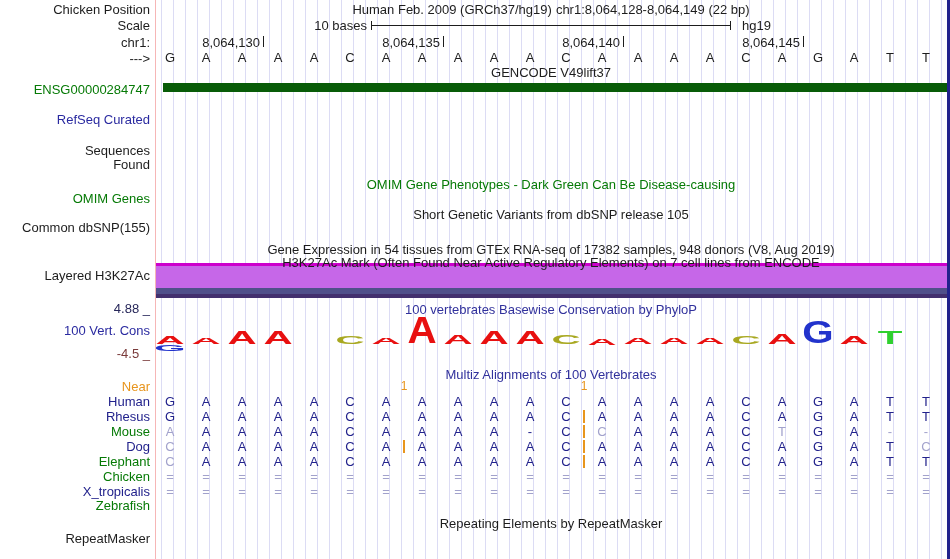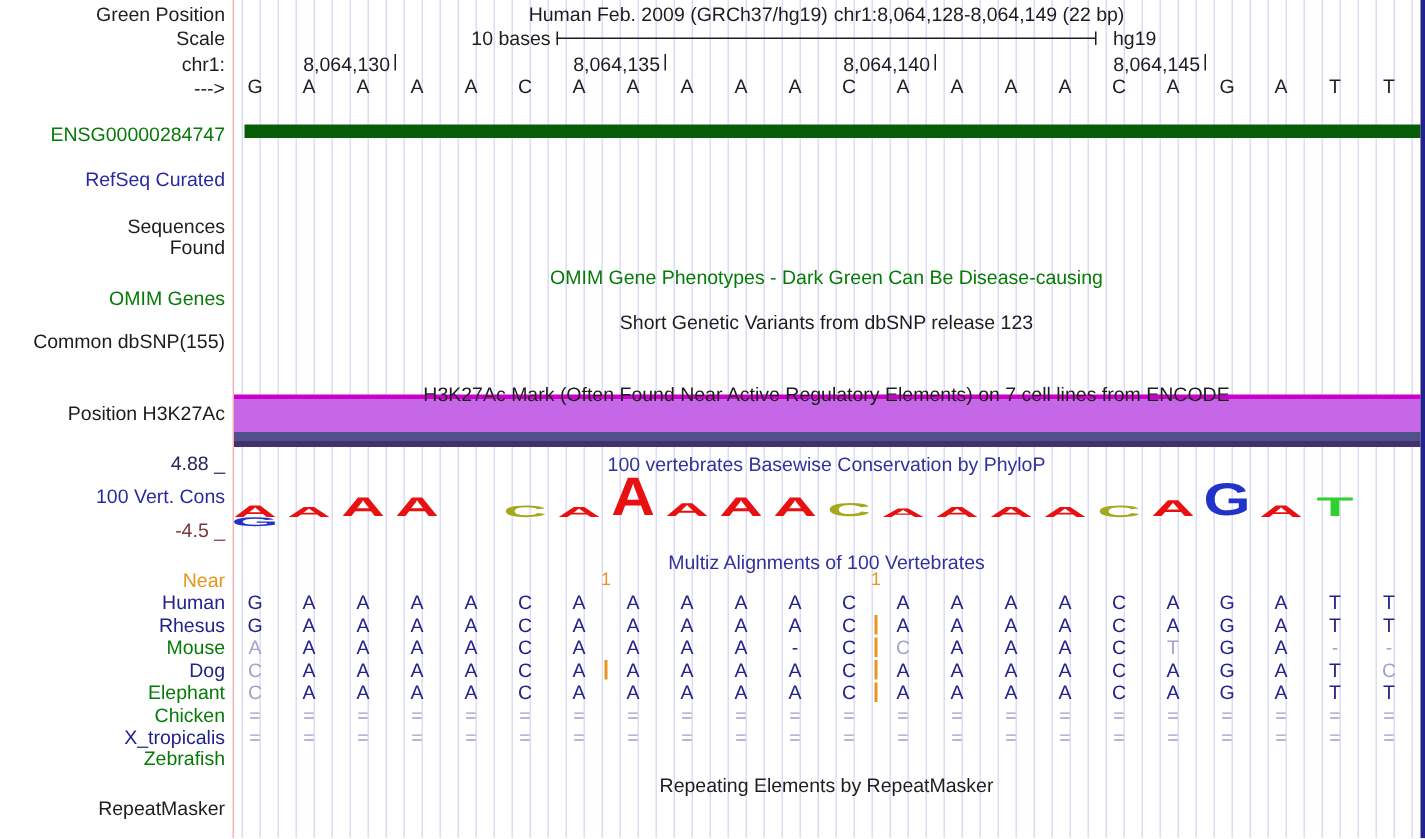--- a/index.html
+++ b/index.html
@@ -97,21 +97,21 @@
       <div class="grid" style="left: 869px;"></div>
       <div class="grid" style="left: 881px;"></div>
       <div class="grid" style="left: 893px;"></div>
       <div class="grid" style="left: 905px;"></div>
       <div class="grid" style="left: 917px;"></div>
       <div class="grid" style="left: 929px;"></div>
       <div class="grid" style="left: 941px;"></div>
     </div>
   <div class="guide-red"></div>
 
-  <div class="llabel" style="top:2px">Green Position</div>
+  <div class="llabel" style="top:2px">Chicken Position</div>
   <div class="clabel" style="top:2px">
     <span>Human Feb. 2009 (GRCh37/hg19)</span><span style="margin-left:4px">chr1:8,064,128-8,064,149 (22 bp)</span>
   </div>
 
   <div class="llabel" style="top:18px">Scale</div>
   <div class="abs" style="top:18px;right:583px">10 bases</div>
   <div class="scaleline"></div>
   <div class="scaletick" style="left:371px"></div>
   <div class="scaletick" style="left:730px"></div>
   <div class="abs" style="top:18px;left:742px">hg19</div>
@@ -147,34 +147,36 @@
       <div class="b" style="left: 656px; top: 50px;">A</div>
       <div class="b" style="left: 692px; top: 50px;">A</div>
       <div class="b" style="left: 728px; top: 50px;">C</div>
       <div class="b" style="left: 764px; top: 50px;">A</div>
       <div class="b" style="left: 800px; top: 50px;">G</div>
       <div class="b" style="left: 836px; top: 50px;">A</div>
       <div class="b" style="left: 872px; top: 50px;">T</div>
       <div class="b" style="left: 908px; top: 50px;">T</div>
     </div>
 
+  <div class="clabel" style="top:65px">GENCODE V49lift37</div>
   <div class="llabel green" style="top:82px">ENSG00000284747</div>
   <div class="gene-bar"></div>
 
   <div class="llabel blue" style="top:112px">RefSeq Curated</div>
   <div class="llabel" style="top:143px">Sequences</div>
   <div class="llabel" style="top:157px">Found</div>
 
   <div class="clabel green" style="top:177px">OMIM Gene Phenotypes - Dark Green Can Be Disease-causing</div>
   <div class="llabel green" style="top:191px">OMIM Genes</div>
-  <div class="clabel" style="top:207px">Short Genetic Variants from dbSNP release 123</div>
+  <div class="clabel" style="top:207px">Short Genetic Variants from dbSNP release 105</div>
   <div class="llabel" style="top:220px">Common dbSNP(155)</div>
 
+  <div class="clabel" style="top:242px">Gene Expression in 54 tissues from GTEx RNA-seq of 17382 samples, 948 donors (V8, Aug 2019)</div>
   <div class="clabel" style="top:255px">H3K27Ac Mark (Often Found Near Active Regulatory Elements) on 7 cell lines from ENCODE</div>
-  <div class="llabel" style="top:268px">Position H3K27Ac</div>
+  <div class="llabel" style="top:268px">Layered H3K27Ac</div>
   <div class="h3k" style="top:263px;height:3px;background:#cc00cc"></div>
   <div class="h3k" style="top:266px;height:22px;background:#c667e8"></div>
   <div class="h3k" style="top:288px;height:6px;background:#50508a"></div>
   <div class="h3k" style="top:294px;height:4px;background:#43306e"></div>
 
   <div class="clabel titleblue" style="top:302px">100 vertebrates Basewise Conservation by PhyloP</div>
   <div class="llabel axis" style="top:301px">4.88 _</div>
   <div class="llabel blue" style="top:323px">100 Vert. Cons</div>
   <div class="llabel maroon" style="top:346px">-4.5 _</div>
   <div id="layer-cons">

